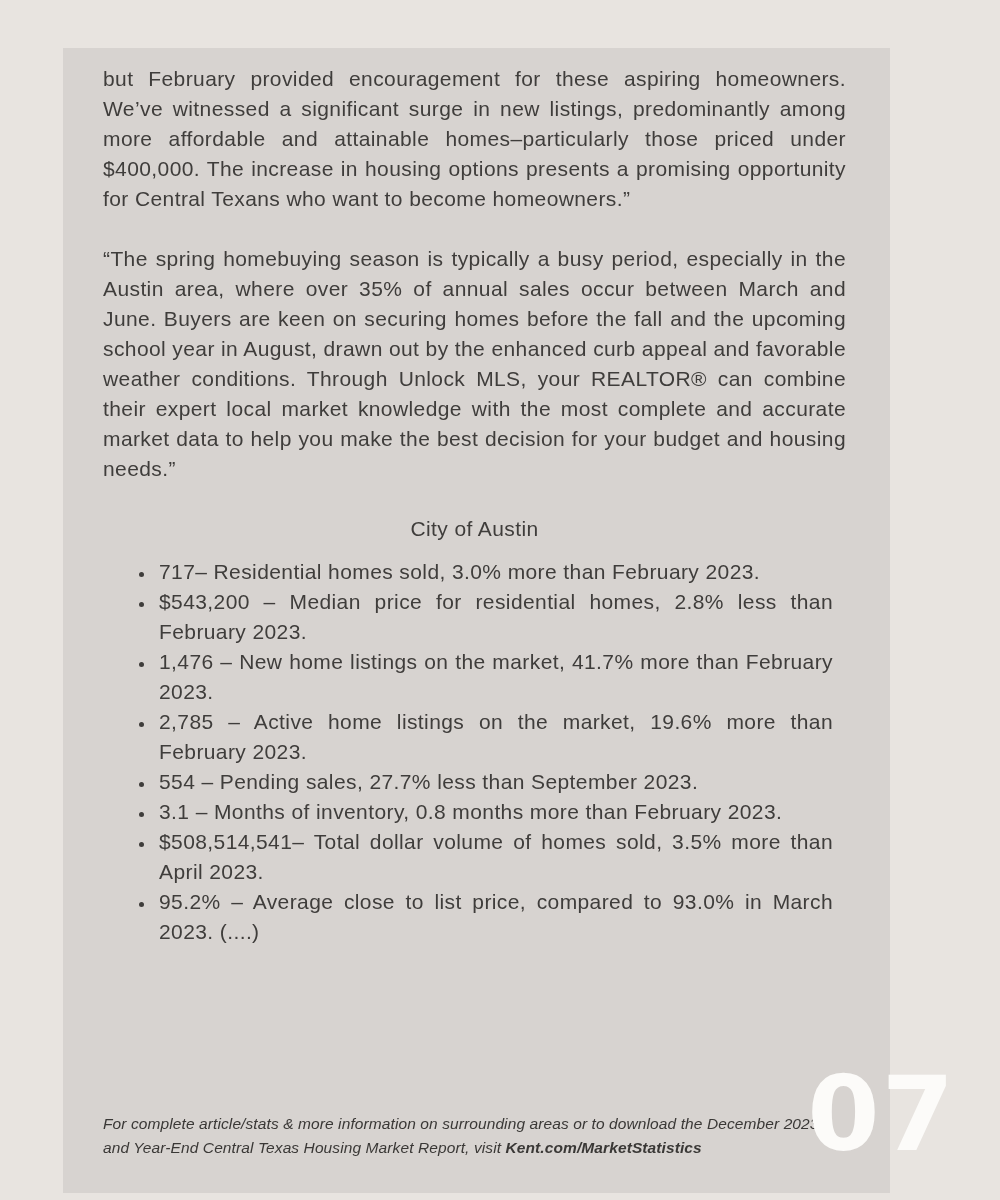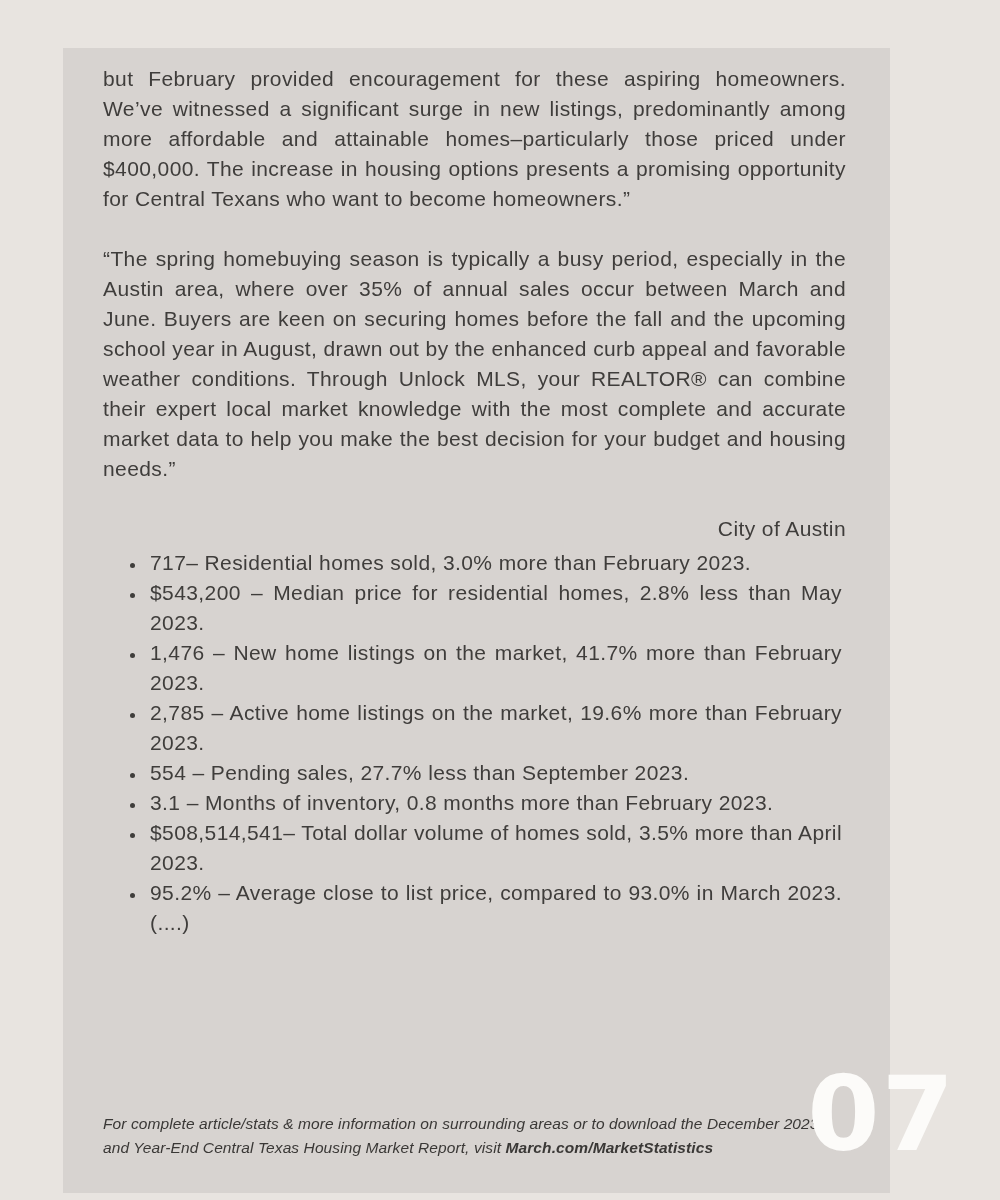--- a/index.html
+++ b/index.html
@@ -33,24 +33,24 @@
     line-height: 30px;
     letter-spacing: 0.4px;
     color: #3f3d3b;
   }
   .card p.para {
     margin: 0 0 30px 0;
     text-align: justify;
   }
   .list-heading {
     margin: 0;
-    text-align: right;
+    text-align: center;
   }
   ul.stats {
-    margin: 4px;
+    margin: 13px;
     padding: 0 0 0 40px;
   }
   ul.stats li {
     text-align: justify;
     padding-left: 3px;
   }
   ul.stats li::marker {
     color: #3f3d3b;
     font-size: 18px;
   }
@@ -89,29 +89,29 @@
 
     <p class="para">but February provided encouragement for these aspiring homeowners. We’ve witnessed a significant surge in new listings, predominantly among more affordable and attainable homes–particularly those priced under $400,000. The increase in housing options presents a promising opportunity for Central Texans who want to become homeowners.”</p>
 
 
     <p class="para">“The spring homebuying season is typically a busy period, especially in the Austin area, where over 35% of annual sales occur between March and June. Buyers are keen on securing homes before the fall and the upcoming school year in August, drawn out by the enhanced curb appeal and favorable weather conditions. Through Unlock MLS, your REALTOR® can combine their expert local market knowledge with the most complete and accurate market data to help you make the best decision for your budget and housing needs.”</p>
 
     <div class="list-heading">City of Austin</div>
 
     <ul class="stats">
       <li>717– Residential homes sold, 3.0% more than February 2023.</li>
-      <li>$543,200 – Median price for residential homes, 2.8% less than May 2023.</li>
+      <li>$543,200 – Median price for residential homes, 2.8% less than February 2023.</li>
       <li>1,476 – New home listings on the market, 41.7% more than February 2023.</li>
       <li>2,785 – Active home listings on the market, 19.6% more than February 2023.</li>
       <li>554 – Pending sales, 27.7% less than September 2023.</li>
       <li>3.1 – Months of inventory, 0.8 months more than February 2023.</li>
       <li>$508,514,541– Total dollar volume of homes sold, 3.5% more than April 2023.</li>
       <li>95.2% – Average close to list price, compared to 93.0% in March 2023. (....)</li>
     </ul>
 
     <p class="footer-note">
-      <span>For complete article/stats &amp; more information on surrounding areas or to download the December 2023 and Year-End Central Texas Housing Market Report, visit </span><b>March.com/MarketStatistics</b>
+      <span>For complete article/stats &amp; more information on surrounding areas or to download the December 2023 and Year-End Central Texas Housing Market Report, visit </span><b>Kent.com/MarketStatistics</b>
     </p>
 
   </div>
 
   <div class="page-number">07</div>
 </div>
 
 </body></html>

